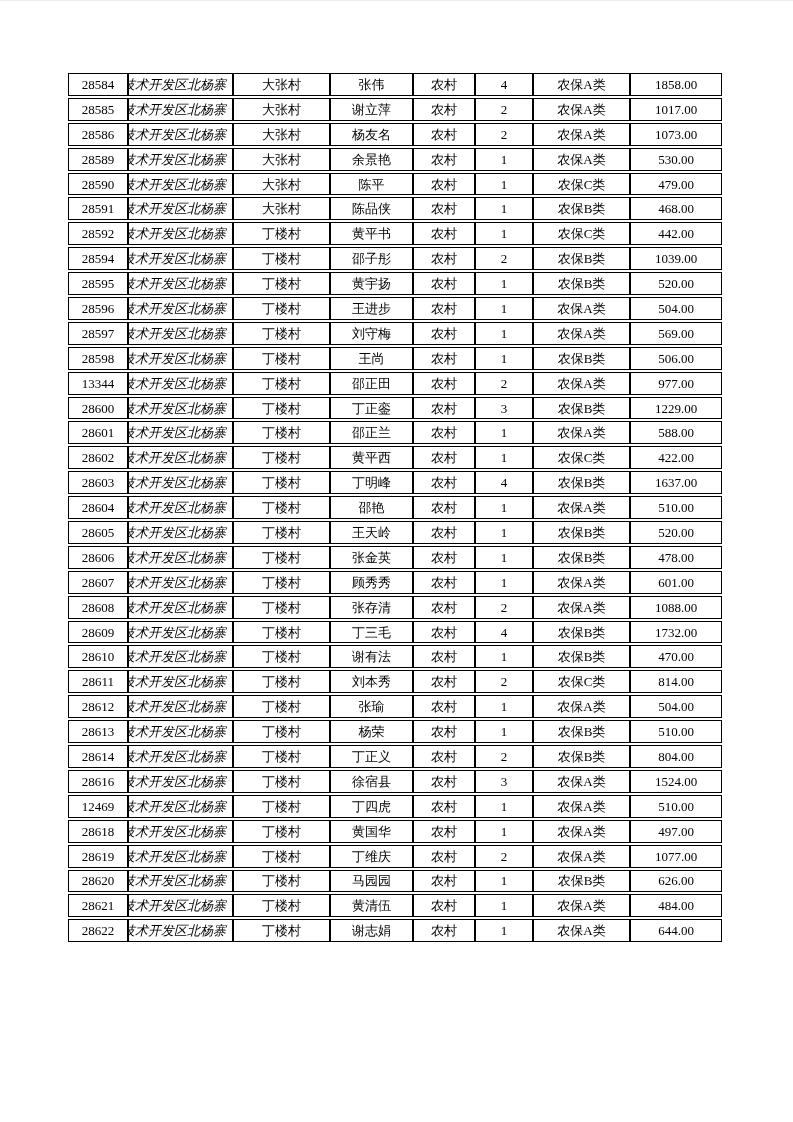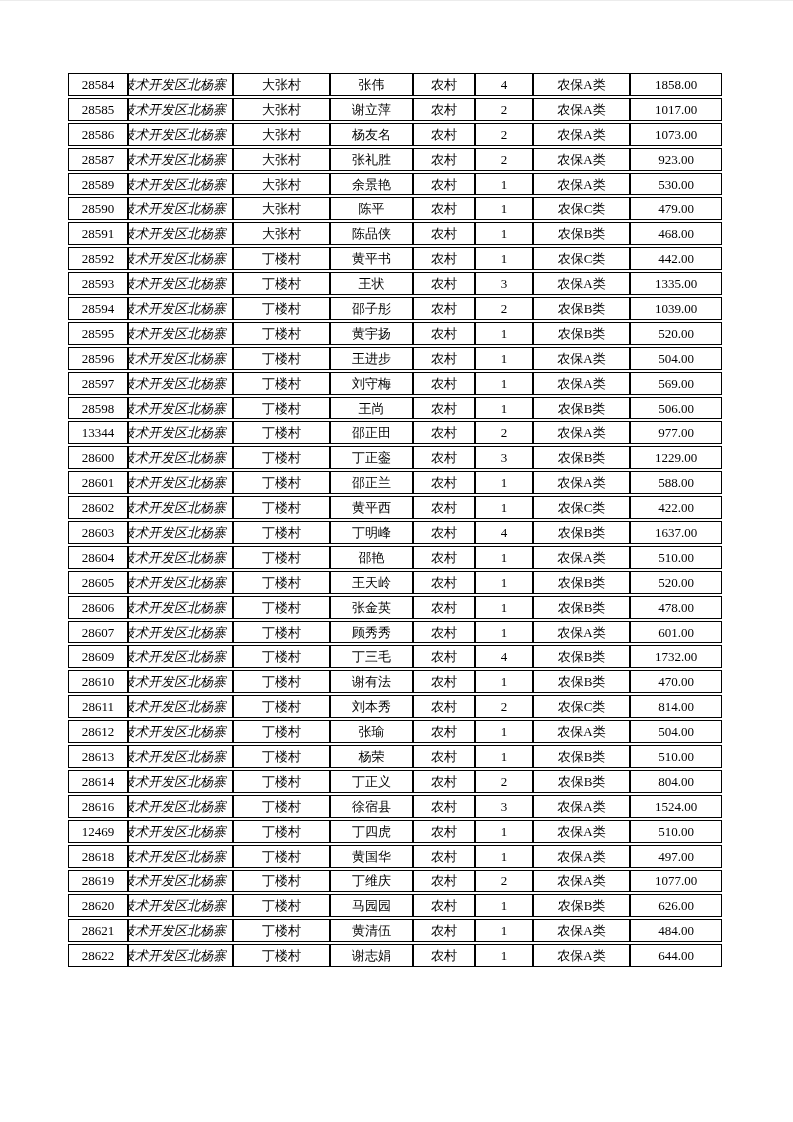--- a/index.html
+++ b/index.html
@@ -97,30 +97,20 @@
           <td class="cell-record-id">28586</td>
           <td class="cell-district"><span class="district-clip">技术开发区北杨寨</span></td>
           <td class="cell-village">大张村</td>
           <td class="cell-person-name">杨友名</td>
           <td class="cell-residence-type">农村</td>
           <td class="cell-household-count">2</td>
           <td class="cell-insurance-category">农保A类</td>
           <td class="cell-amount">1073.00</td>
         </tr>
         <tr>
-          <td class="cell-record-id">28587</td>
-          <td class="cell-district"><span class="district-clip">技术开发区北杨寨</span></td>
-          <td class="cell-village">大张村</td>
-          <td class="cell-person-name">张礼胜</td>
-          <td class="cell-residence-type">农村</td>
-          <td class="cell-household-count">2</td>
-          <td class="cell-insurance-category">农保A类</td>
-          <td class="cell-amount">923.00</td>
-        </tr>
-        <tr>
           <td class="cell-record-id">28589</td>
           <td class="cell-district"><span class="district-clip">技术开发区北杨寨</span></td>
           <td class="cell-village">大张村</td>
           <td class="cell-person-name">余景艳</td>
           <td class="cell-residence-type">农村</td>
           <td class="cell-household-count">1</td>
           <td class="cell-insurance-category">农保A类</td>
           <td class="cell-amount">530.00</td>
         </tr>
         <tr>
@@ -147,30 +137,20 @@
           <td class="cell-record-id">28592</td>
           <td class="cell-district"><span class="district-clip">技术开发区北杨寨</span></td>
           <td class="cell-village">丁楼村</td>
           <td class="cell-person-name">黄平书</td>
           <td class="cell-residence-type">农村</td>
           <td class="cell-household-count">1</td>
           <td class="cell-insurance-category">农保C类</td>
           <td class="cell-amount">442.00</td>
         </tr>
         <tr>
-          <td class="cell-record-id">28593</td>
-          <td class="cell-district"><span class="district-clip">技术开发区北杨寨</span></td>
-          <td class="cell-village">丁楼村</td>
-          <td class="cell-person-name">王状</td>
-          <td class="cell-residence-type">农村</td>
-          <td class="cell-household-count">3</td>
-          <td class="cell-insurance-category">农保A类</td>
-          <td class="cell-amount">1335.00</td>
-        </tr>
-        <tr>
           <td class="cell-record-id">28594</td>
           <td class="cell-district"><span class="district-clip">技术开发区北杨寨</span></td>
           <td class="cell-village">丁楼村</td>
           <td class="cell-person-name">邵子彤</td>
           <td class="cell-residence-type">农村</td>
           <td class="cell-household-count">2</td>
           <td class="cell-insurance-category">农保B类</td>
           <td class="cell-amount">1039.00</td>
         </tr>
         <tr>
@@ -295,20 +275,30 @@
         </tr>
         <tr>
           <td class="cell-record-id">28607</td>
           <td class="cell-district"><span class="district-clip">技术开发区北杨寨</span></td>
           <td class="cell-village">丁楼村</td>
           <td class="cell-person-name">顾秀秀</td>
           <td class="cell-residence-type">农村</td>
           <td class="cell-household-count">1</td>
           <td class="cell-insurance-category">农保A类</td>
           <td class="cell-amount">601.00</td>
+        </tr>
+        <tr>
+          <td class="cell-record-id">28608</td>
+          <td class="cell-district"><span class="district-clip">技术开发区北杨寨</span></td>
+          <td class="cell-village">丁楼村</td>
+          <td class="cell-person-name">张存清</td>
+          <td class="cell-residence-type">农村</td>
+          <td class="cell-household-count">2</td>
+          <td class="cell-insurance-category">农保A类</td>
+          <td class="cell-amount">1088.00</td>
         </tr>
         <tr>
           <td class="cell-record-id">28609</td>
           <td class="cell-district"><span class="district-clip">技术开发区北杨寨</span></td>
           <td class="cell-village">丁楼村</td>
           <td class="cell-person-name">丁三毛</td>
           <td class="cell-residence-type">农村</td>
           <td class="cell-household-count">4</td>
           <td class="cell-insurance-category">农保B类</td>
           <td class="cell-amount">1732.00</td>

